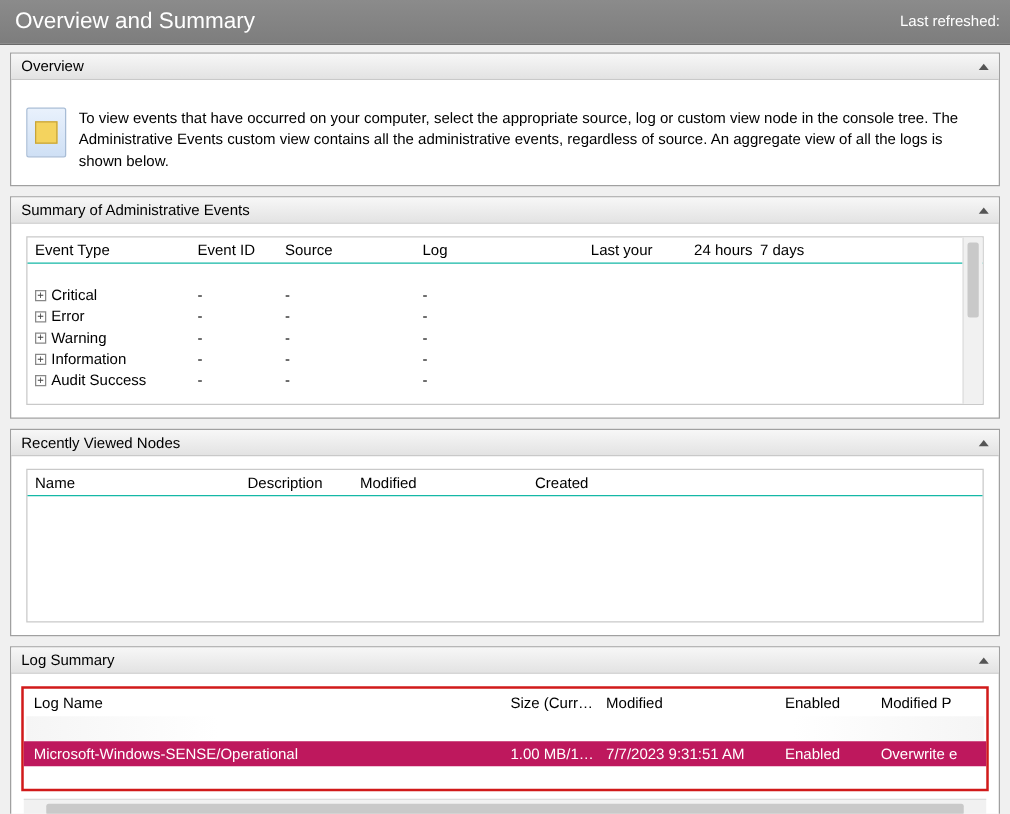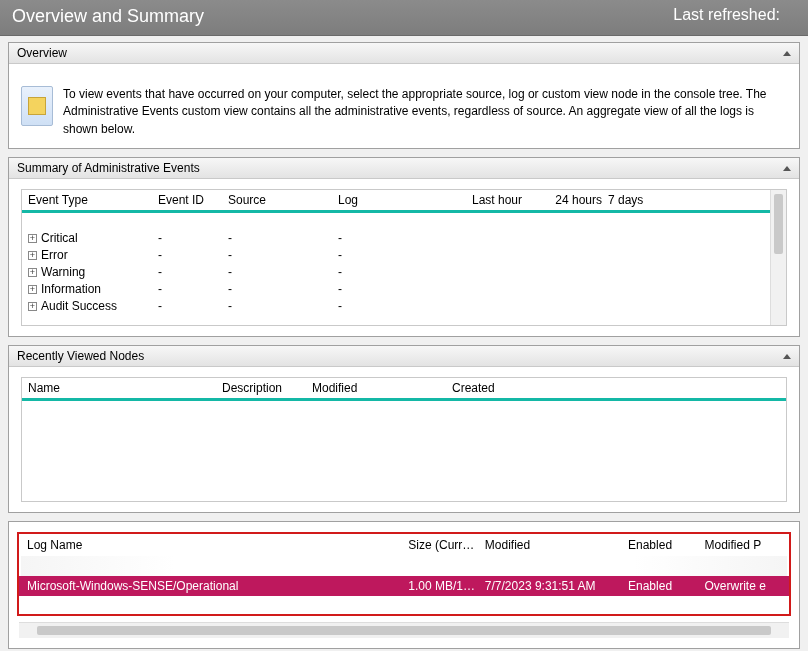--- a/index.html
+++ b/index.html
@@ -9,29 +9,29 @@
     font-size: 12px;
     background: #f0f0f0;
     color: #000;
     width: 808px;
     height: 651px;
     overflow: hidden;
   }
   .title-bar {
     background: linear-gradient(#8b8b8b, #7d7d7d);
     color: #fff;
-    padding: 6px 28px 8px 12px;
+    padding: 6px 8px 8px 12px;
     font-size: 18px;
     font-weight: 300;
     display: flex;
-    align-items: flex-start;
+    align-items: center;
     border-bottom: 1px solid #6a6a6a;
   }
   .title-bar .spacer { flex: 1; }
-  .title-bar .last-refreshed { font-size: 16px; font-weight: 400; }
+  .title-bar .last-refreshed { font-size: 12px; font-weight: 400; }
   .body-pad { padding: 6px 8px 8px 8px; }
   .panel {
     border: 1px solid #a0a0a0;
     background: #fff;
     margin-bottom: 8px;
   }
   .panel-header {
     background: linear-gradient(#f7f7f7, #e3e3e3);
     border-bottom: 1px solid #c9c9c9;
     padding: 3px 8px;
@@ -68,21 +68,21 @@
   }
   .ov-text { line-height: 1.45; }
   .inner-table-wrap {
     border: 1px solid #c9c9c9;
     position: relative;
   }
   .col-headers, .row {
     display: flex;
     padding: 3px 6px;
   }
-  .col-headers { border-bottom: 3px solid #14b8a6; }
+  .col-headers { border-bottom: 1px solid #14b8a6; }
   .cell { overflow: hidden; white-space: nowrap; text-overflow: ellipsis; padding-right: 6px; }
   
   .sae .c0 { width: 130px; }
   .sae .c1 { width: 70px; }
   .sae .c2 { width: 110px; }
   .sae .c3 { width: 110px; }
   .sae .c4 { width: 80px; text-align: right; }
   .sae .c5 { width: 80px; text-align: right; }
   .sae .c6 { width: 70px; text-align: left; }
   .sae .rows { height: 96px; overflow: hidden; margin-top: 16px; }
@@ -108,21 +108,21 @@
   }
   .vscrollbar-fake .thumb {
     position: absolute;
     left: 3px; right: 3px;
     top: 4px; height: 60px;
     background: #c9c9c9;
     border-radius: 2px;
   }
   
   .rvn .c0 { width: 170px; }
-  .rvn .c1 { width: 90px; margin-left: 24px; }
+  .rvn .c1 { width: 90px; }
   .rvn .c2 { width: 140px; }
   .rvn .c3 { width: 140px; }
   .rvn .rows { height: 100px; }
   
   .ls-wrap { padding: 10px 8px 8px 8px; }
   .ls-inner {
     border: 2px solid #d11a1a; 
     position: relative;
   }
   .ls .col-headers { padding: 4px 8px; border-bottom: none; }
@@ -185,21 +185,21 @@
       <span>Summary of Administrative Events</span>
       <span class="caret"></span>
     </div>
     <div class="panel-body">
       <div class="inner-table-wrap sae">
         <div class="col-headers">
           <div class="cell c0">Event Type</div>
           <div class="cell c1">Event ID</div>
           <div class="cell c2">Source</div>
           <div class="cell c3">Log</div>
-          <div class="cell c4">Last hour</div>
+          <div class="cell c4">Last your</div>
           <div class="cell c5">24 hours</div>
           <div class="cell c6">7 days</div>
         </div>
         <div class="rows">
           <div class="row">
             <div class="cell c0"><span class="tree-toggle">+</span><span>Critical</span></div>
             <div class="cell c1">-</div>
             <div class="cell c2">-</div>
             <div class="cell c3">-</div>
             <div class="cell c4"></div>
@@ -262,20 +262,24 @@
           <div class="cell c1">Description</div>
           <div class="cell c2">Modified</div>
           <div class="cell c3">Created</div>
         </div>
         <div class="rows"></div>
       </div>
     </div>
   </div>
 
   <div class="panel">
+    <div class="panel-header">
+      <span>Log Summary</span>
+      <span class="caret"></span>
+    </div>
     <div class="ls-wrap">
       <div class="ls-inner ls">
         <div class="col-headers">
           <div class="cell c0">Log Name</div>
           <div class="cell c1">Size (Curr…</div>
           <div class="cell c2">Modified</div>
           <div class="cell c3">Enabled</div>
           <div class="cell c4">Modified P</div>
         </div>
         <div class="blank-row"></div>

